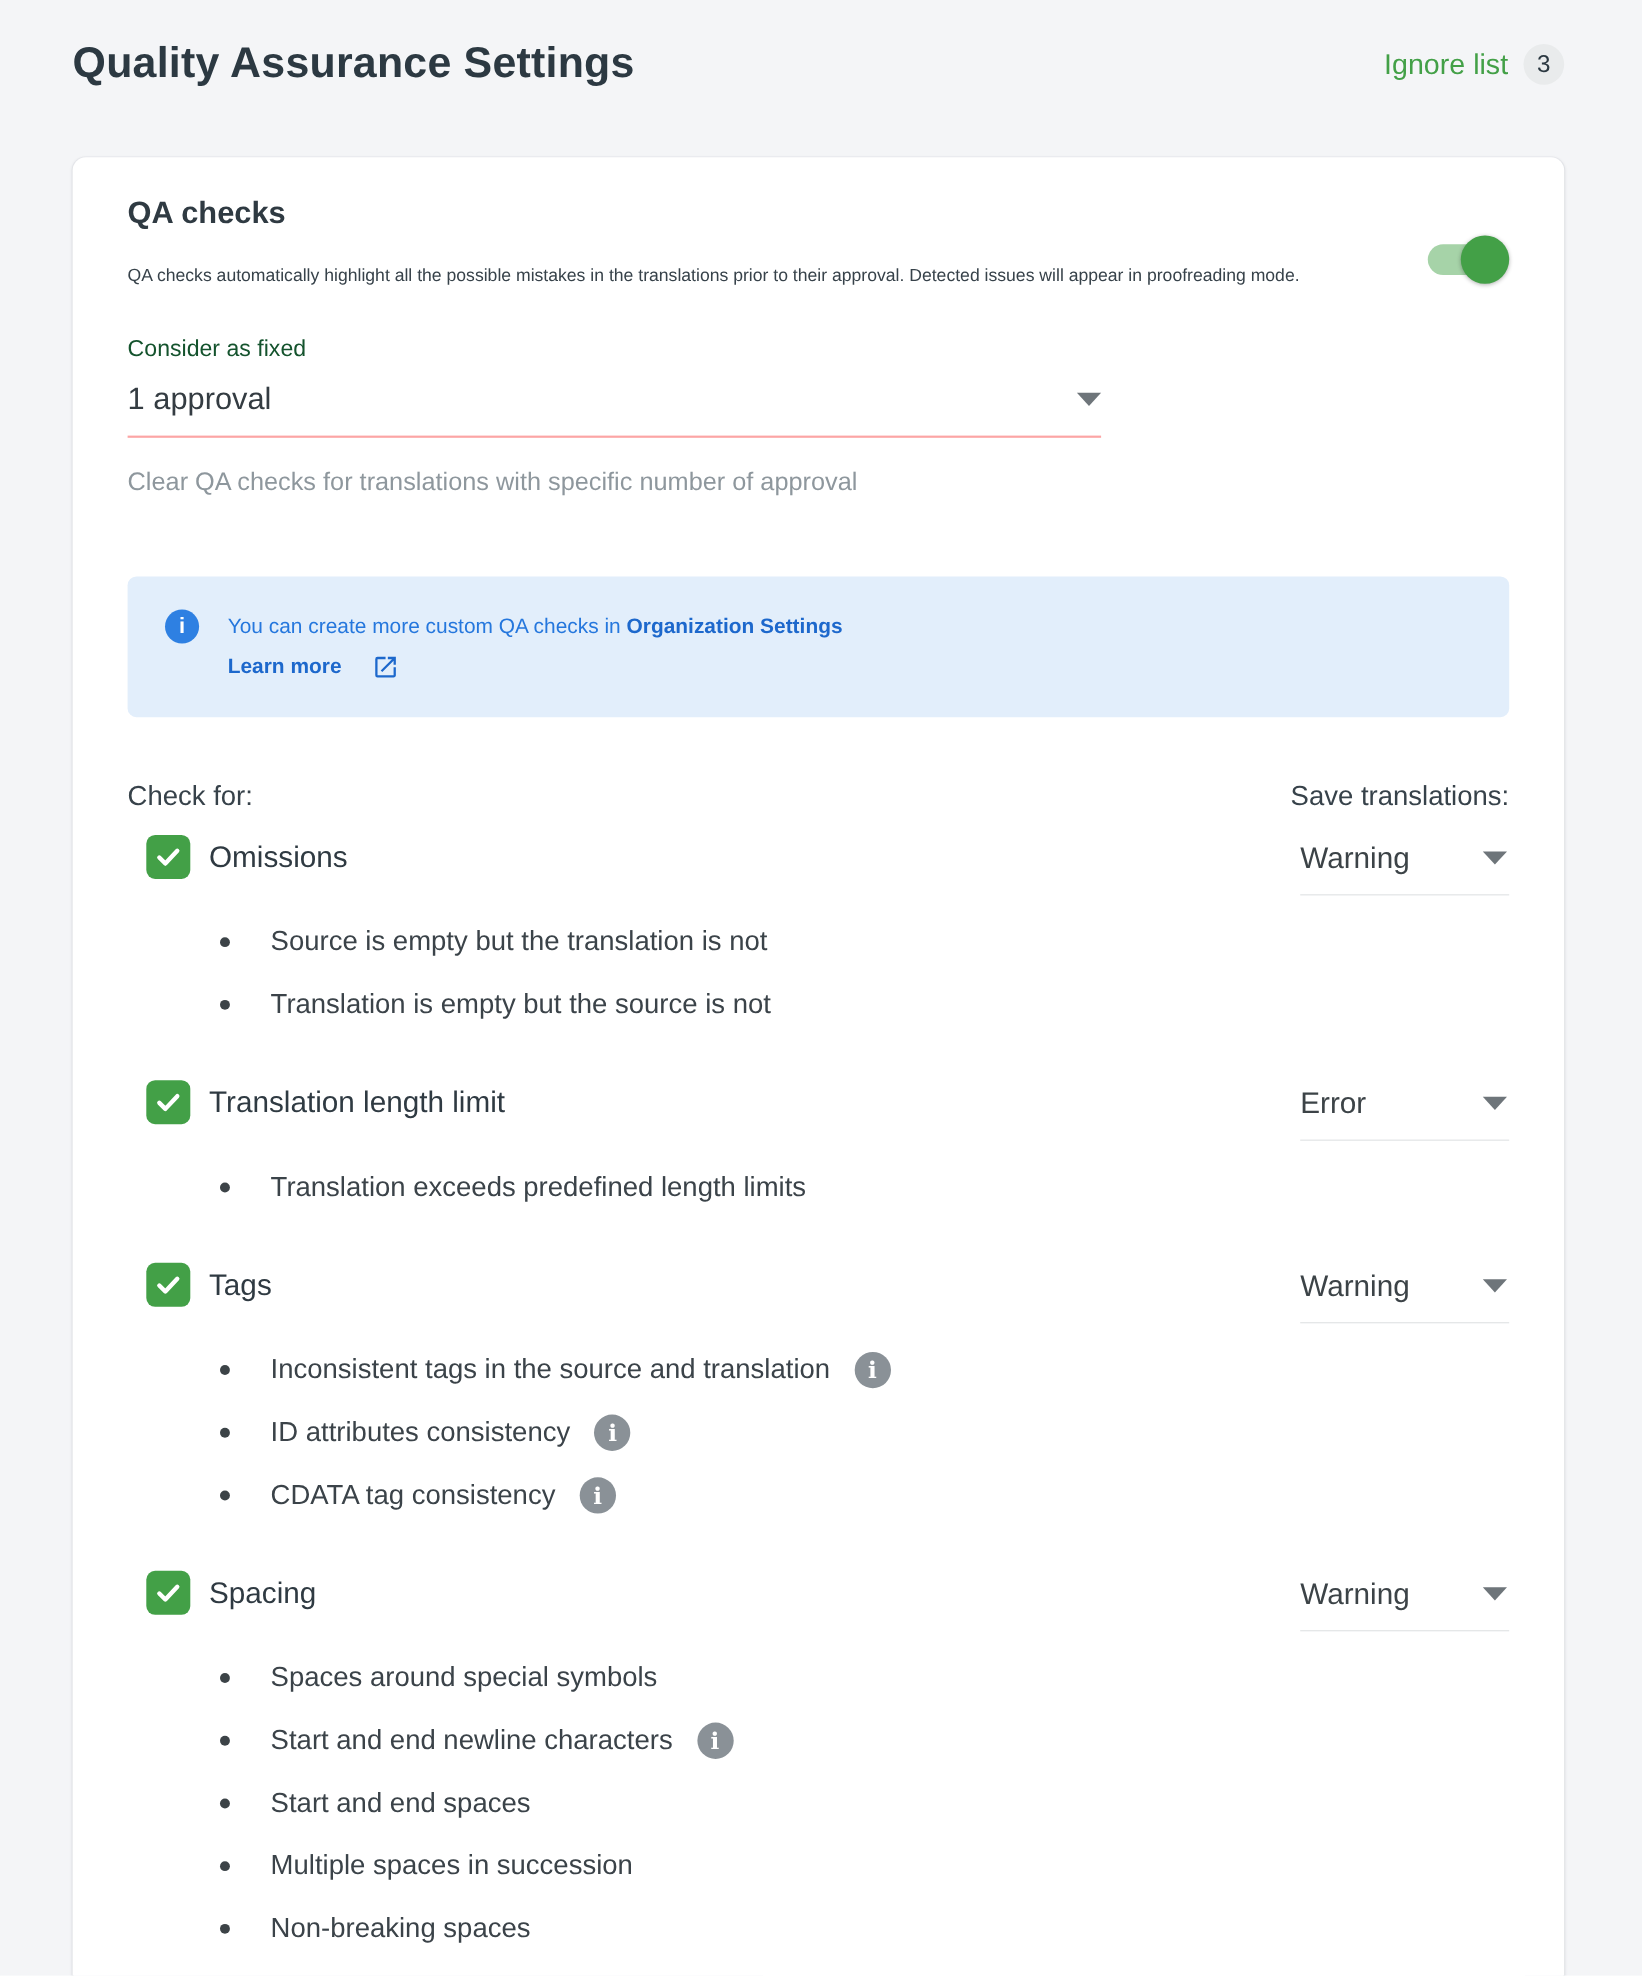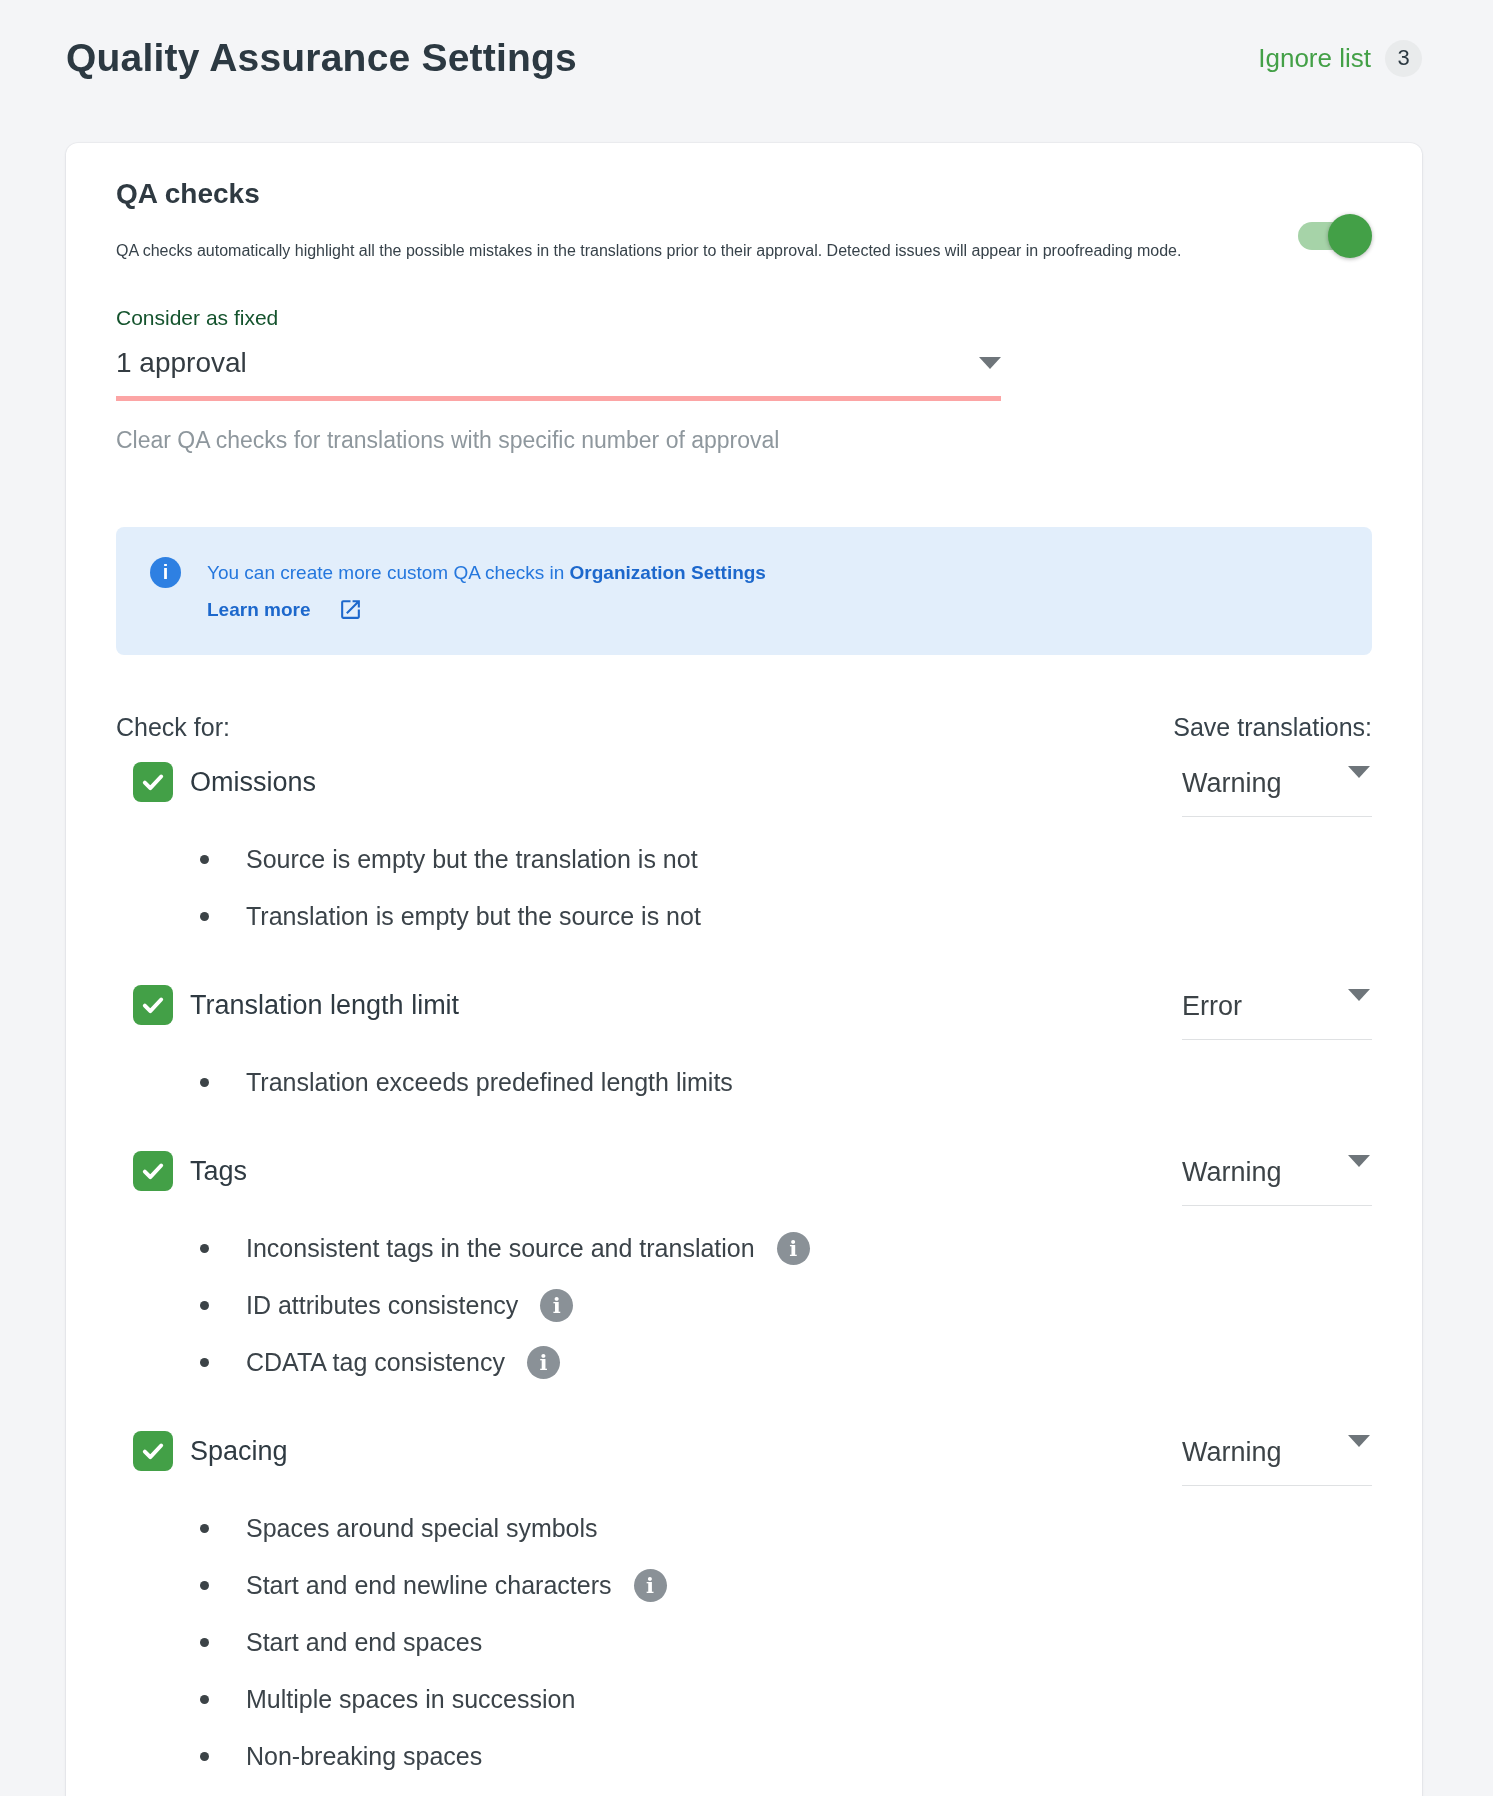--- a/index.html
+++ b/index.html
@@ -88,21 +88,21 @@
     box-shadow: 0 1px 4px rgba(0,0,0,0.3);
   }
 
   
   .consider { margin-top: 34px; }
   .field-label { font-size: 21px; line-height: 26px; color: #14532d; }
   .select-row {
     margin-top: 14px;
     width: 885px;
     display: flex; justify-content: space-between; align-items: center;
-    border-bottom: 5px solid #fca5a5;
+    border-bottom: 2px solid #fca5a5;
     padding-bottom: 15px;
     cursor: pointer;
   }
   .select-value { font-size: 28px; line-height: 36px; color: #343c42; }
   .caret {
     width: 0; height: 0;
     border-left: 11px solid transparent;
     border-right: 11px solid transparent;
     border-top: 12px solid #6e757a;
     flex: none;
@@ -162,21 +162,21 @@
   }
   .checkbox svg { width: 28px; height: 28px; }
   .check-label {
     margin-left: 17px;
     font-size: 27px; line-height: 34px;
     font-weight: 400;
     color: #2f3a42;
   }
   .severity {
     width: 190px;
-    display: flex; justify-content: space-between; align-items: flex-start;
+    display: flex; justify-content: space-between; align-items: center;
     border-bottom: 1px solid #dfe1e3;
     padding: 4px 2px 16px 0;
     cursor: pointer;
   }
   .severity .caret {
     border-left-width: 11px; border-right-width: 11px; border-top-width: 12px;
   }
   .severity-value { font-size: 27px; line-height: 34px; color: #3c4347; }
 
   .check-items { list-style: none; margin-top: 27px; padding-left: 84px; }

